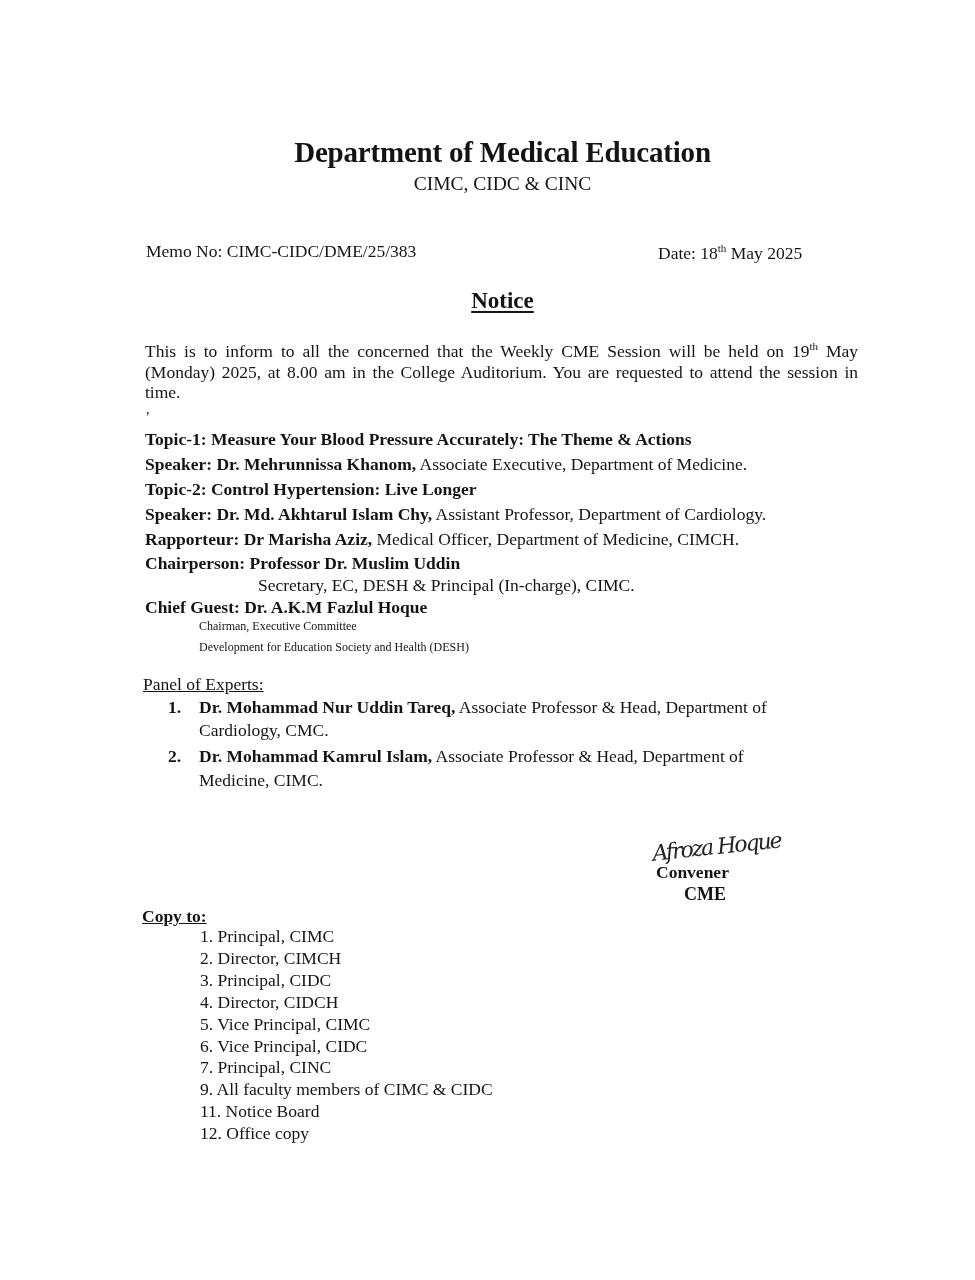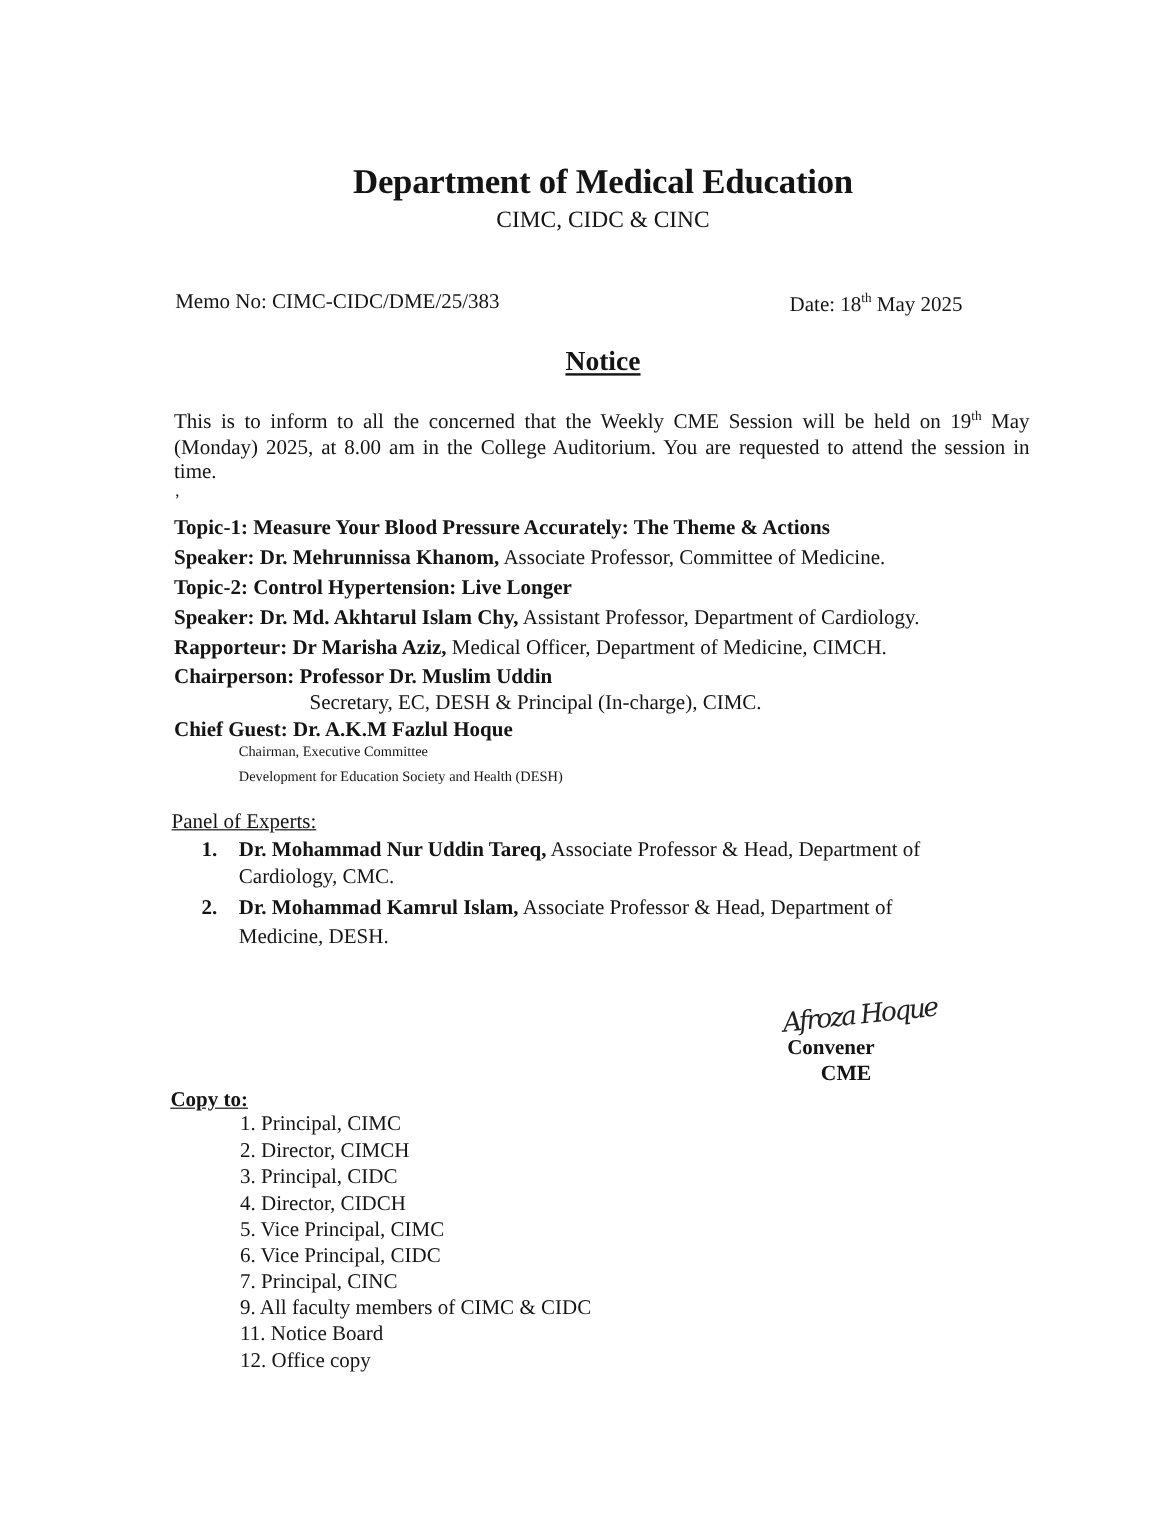--- a/index.html
+++ b/index.html
@@ -53,21 +53,21 @@
 <div class="abs intro"><span>This is to inform to all the concerned that the Weekly CME Session will be held on 19</span><sup>th</sup><span> May (Monday) 2025, at 8.00 am in the College Auditorium. You are requested to attend the session in time.</span></div>
 <div class="abs dot">,</div>
 
 <div class="abs row" style="top:429px">
   <span class="b">Topic-1:</span>
   <span class="b">Measure Your Blood Pressure Accurately: The Theme &amp; Actions</span>
 </div>
 <div class="abs row" style="top:454px">
   <span class="b">Speaker:</span>
   <span class="b">Dr. Mehrunnissa Khanom,</span>
-  <span>Associate Professor, Committee of Medicine.</span>
+  <span>Associate Executive, Department of Medicine.</span>
 </div>
 <div class="abs row" style="top:479px">
   <span class="b">Topic-2:</span>
   <span class="b">Control Hypertension: Live Longer</span>
 </div>
 <div class="abs row" style="top:504px">
   <span class="b">Speaker:</span>
   <span class="b">Dr. Md. Akhtarul Islam Chy,</span>
   <span>Assistant Professor, Department of Cardiology.</span>
 </div>
@@ -91,21 +91,21 @@
 <div class="abs panel-head">Panel of Experts:</div>
 <div class="abs num" style="top:697px">1.</div>
 <div class="abs ptext" style="top:697px">
   <span class="b">Dr. Mohammad Nur Uddin Tareq,</span><span> Associate Professor &amp; Head, Department of</span>
 </div>
 <div class="abs ptext" style="top:720px">Cardiology, CMC.</div>
 <div class="abs num" style="top:746px">2.</div>
 <div class="abs ptext" style="top:746px">
   <span class="b">Dr. Mohammad Kamrul Islam,</span><span> Associate Professor &amp; Head, Department of</span>
 </div>
-<div class="abs ptext" style="top:770px">Medicine, DESH.</div>
+<div class="abs ptext" style="top:770px">Medicine, CIMC.</div>
 
 <div class="abs signature">Afroza Hoque</div>
 <div class="abs convener">Convener</div>
 <div class="abs cme">CME</div>
 
 <div class="abs copy-head">Copy to:</div>
 <ul class="abs copy-list">
   <li>1. Principal, CIMC</li>
   <li>2. Director, CIMCH</li>
   <li>3. Principal, CIDC</li>

